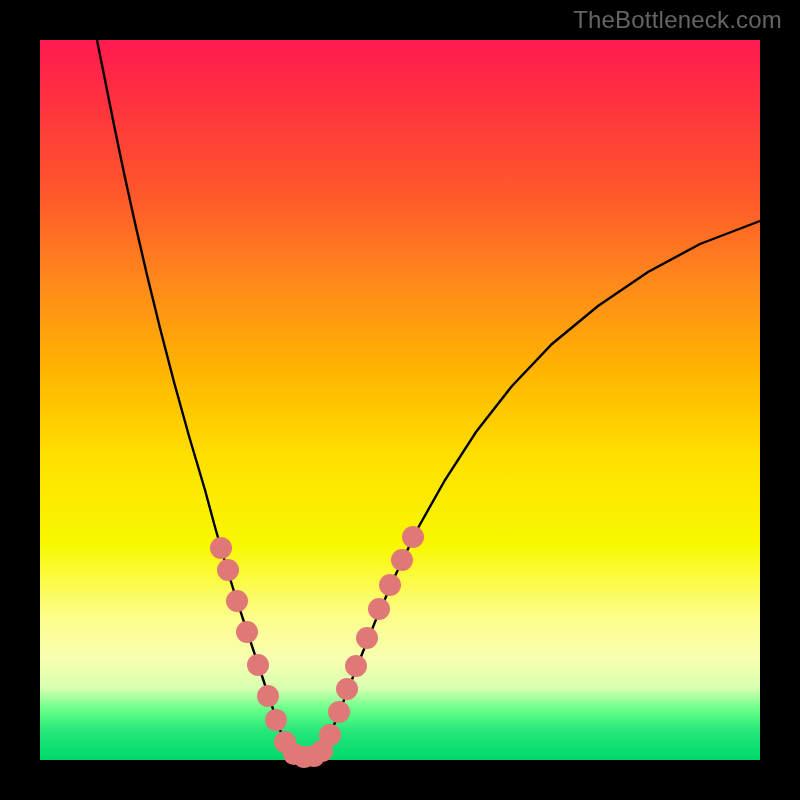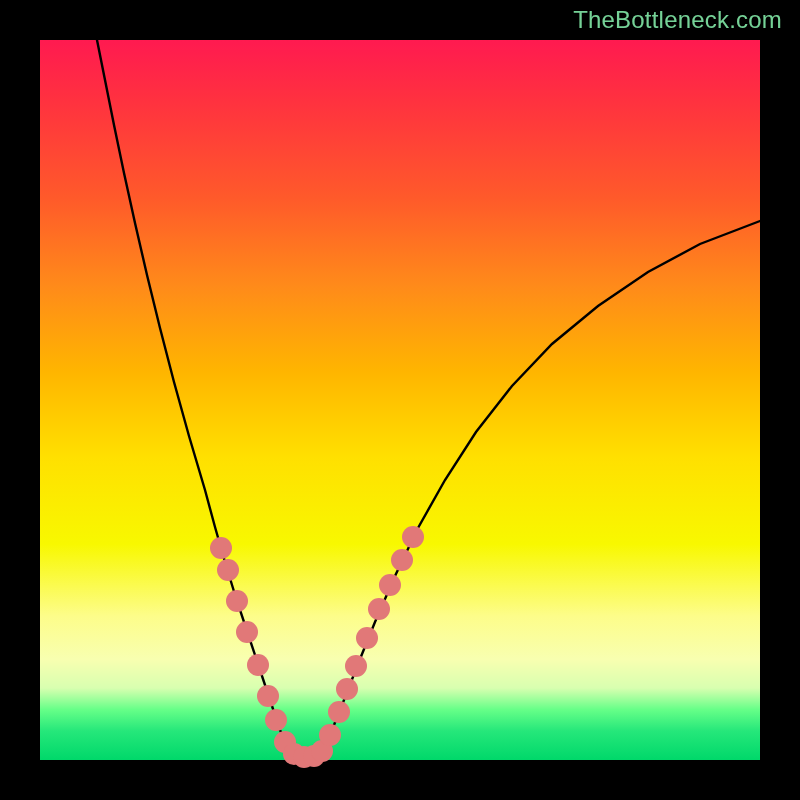--- a/index.html
+++ b/index.html
@@ -36,21 +36,21 @@
       #d8ffb0 90%,
       #66ff88 93%,
       #25e77a 96%,
       #00d86a 100%
     );
   }
   .watermark {
     position: absolute;
     top: 6px;
     right: 18px;
-    color: #86efac;
+    color: #737373;
     font-size: 24px;
     font-weight: 500;
     letter-spacing: 0.2px;
     opacity: 0.88;
     user-select: none;
   }
   svg.curve {
     position: absolute;
     left: 0;
     top: 0;

